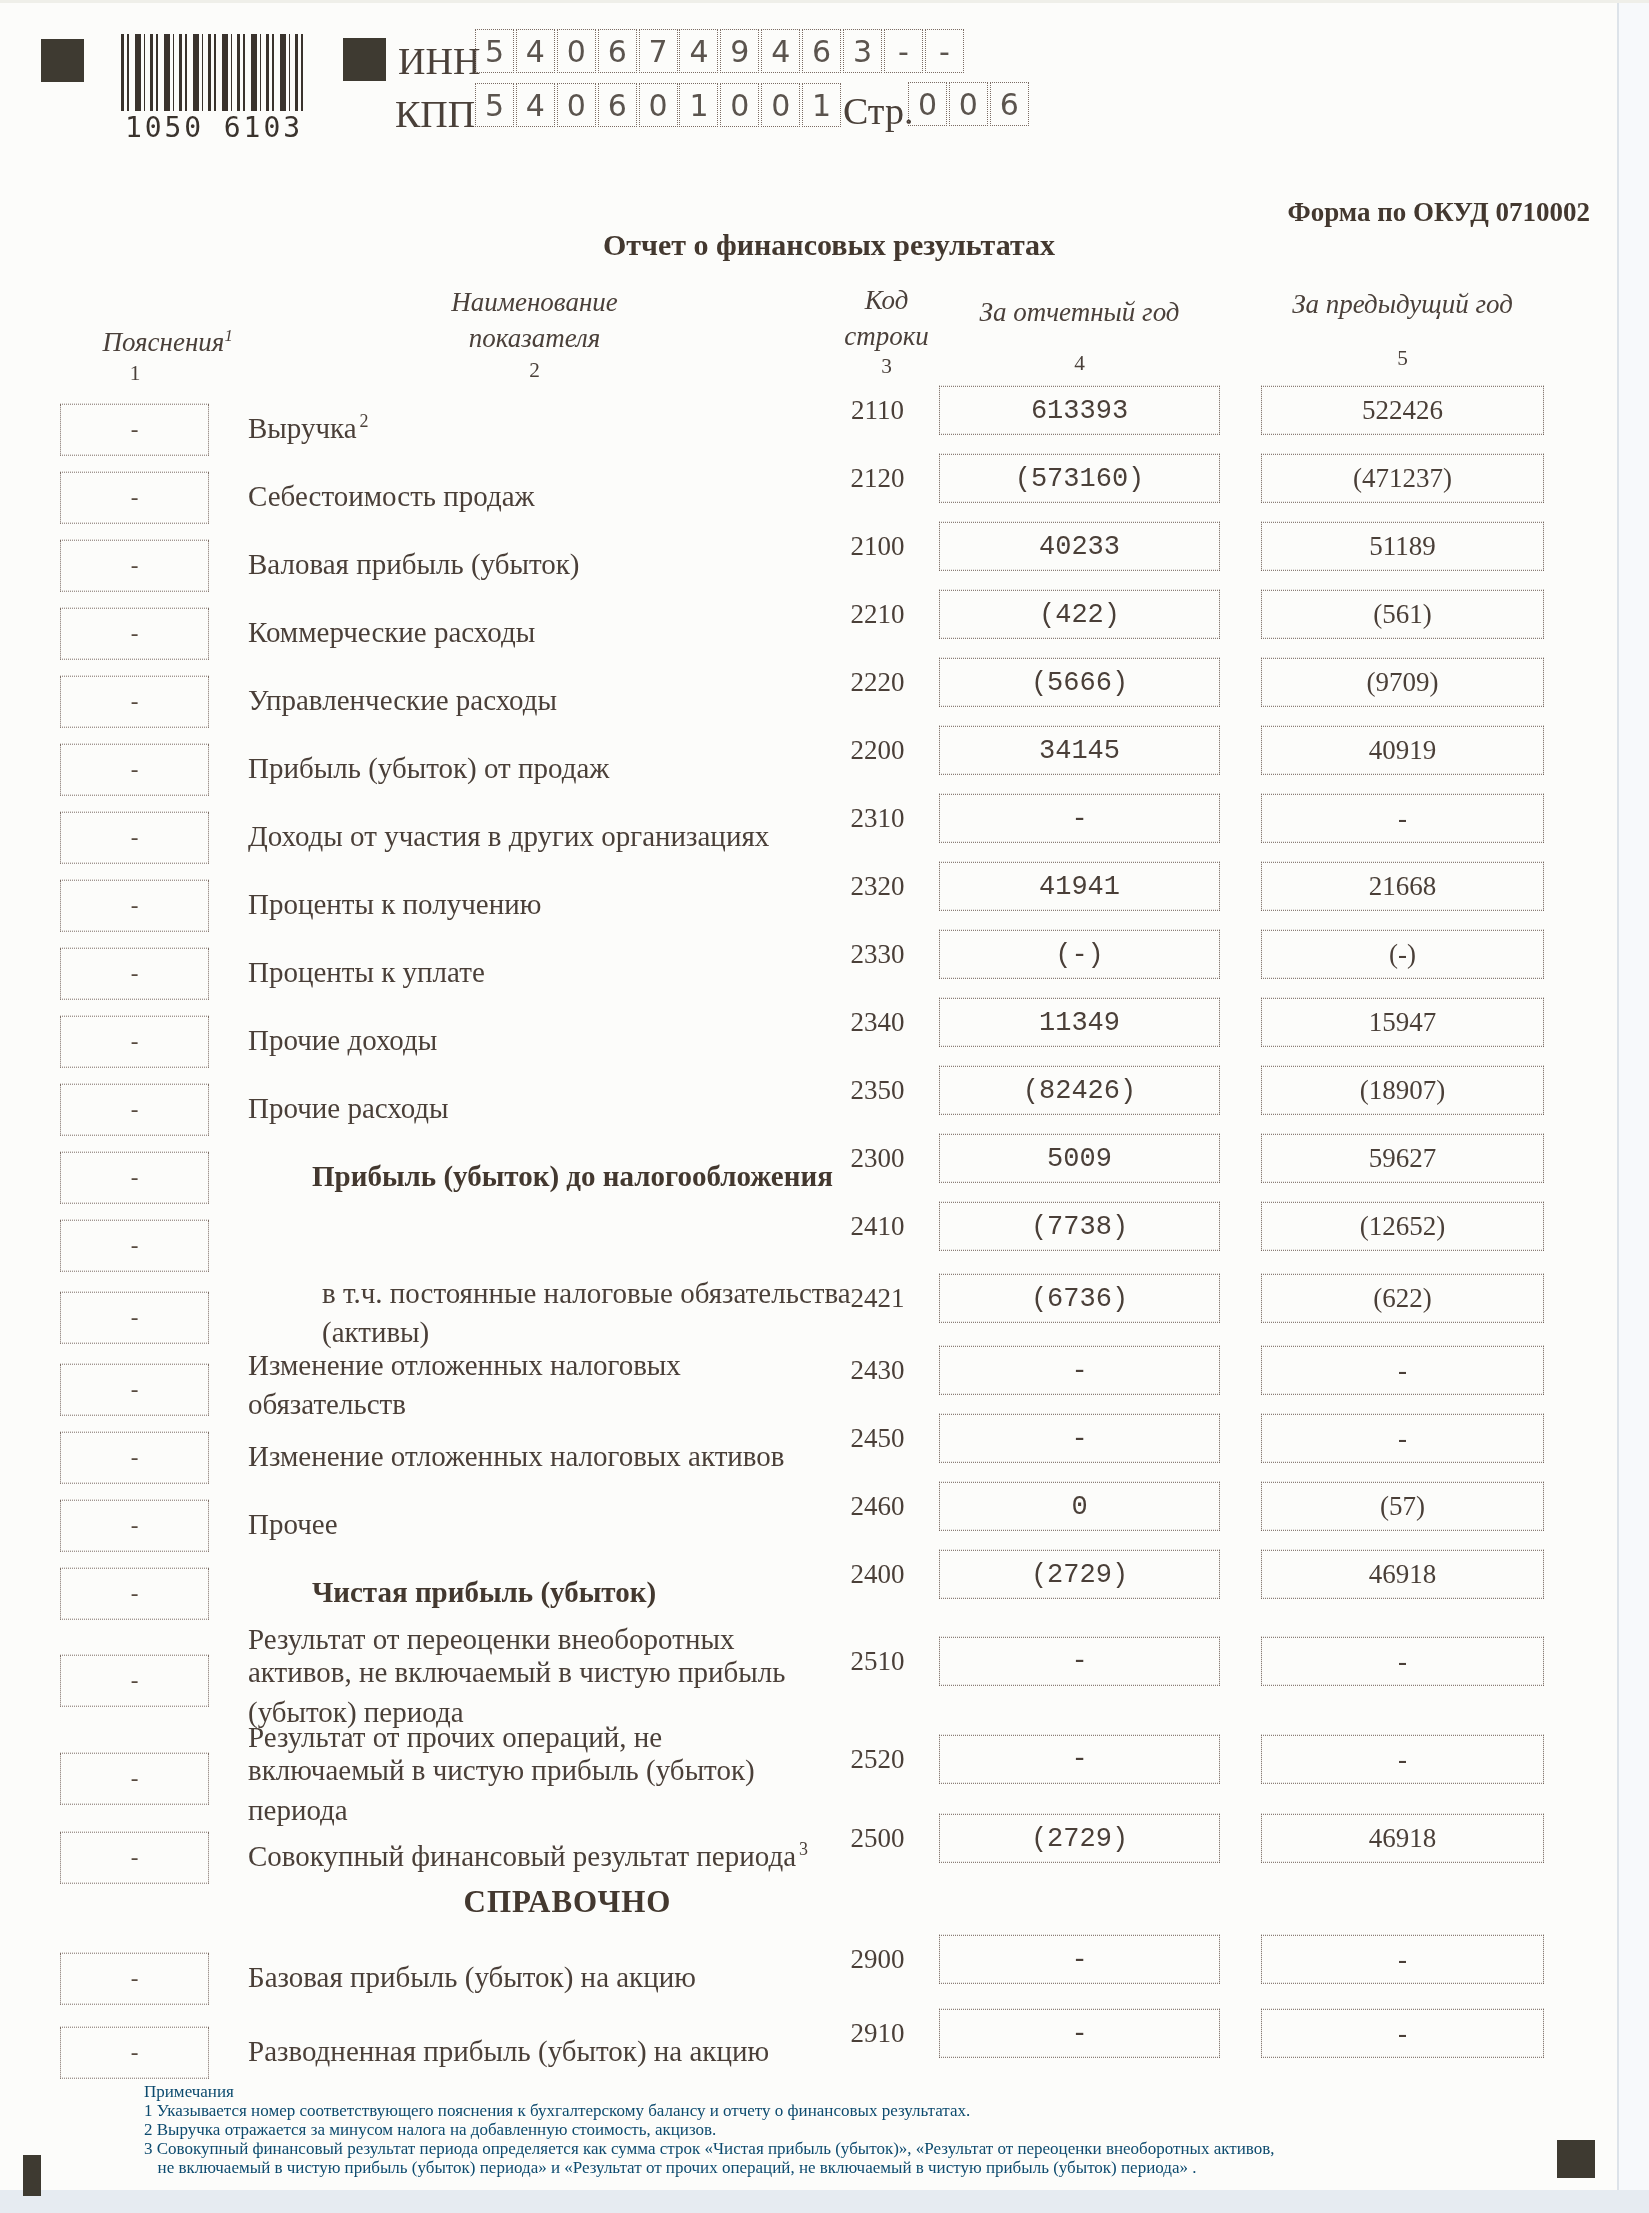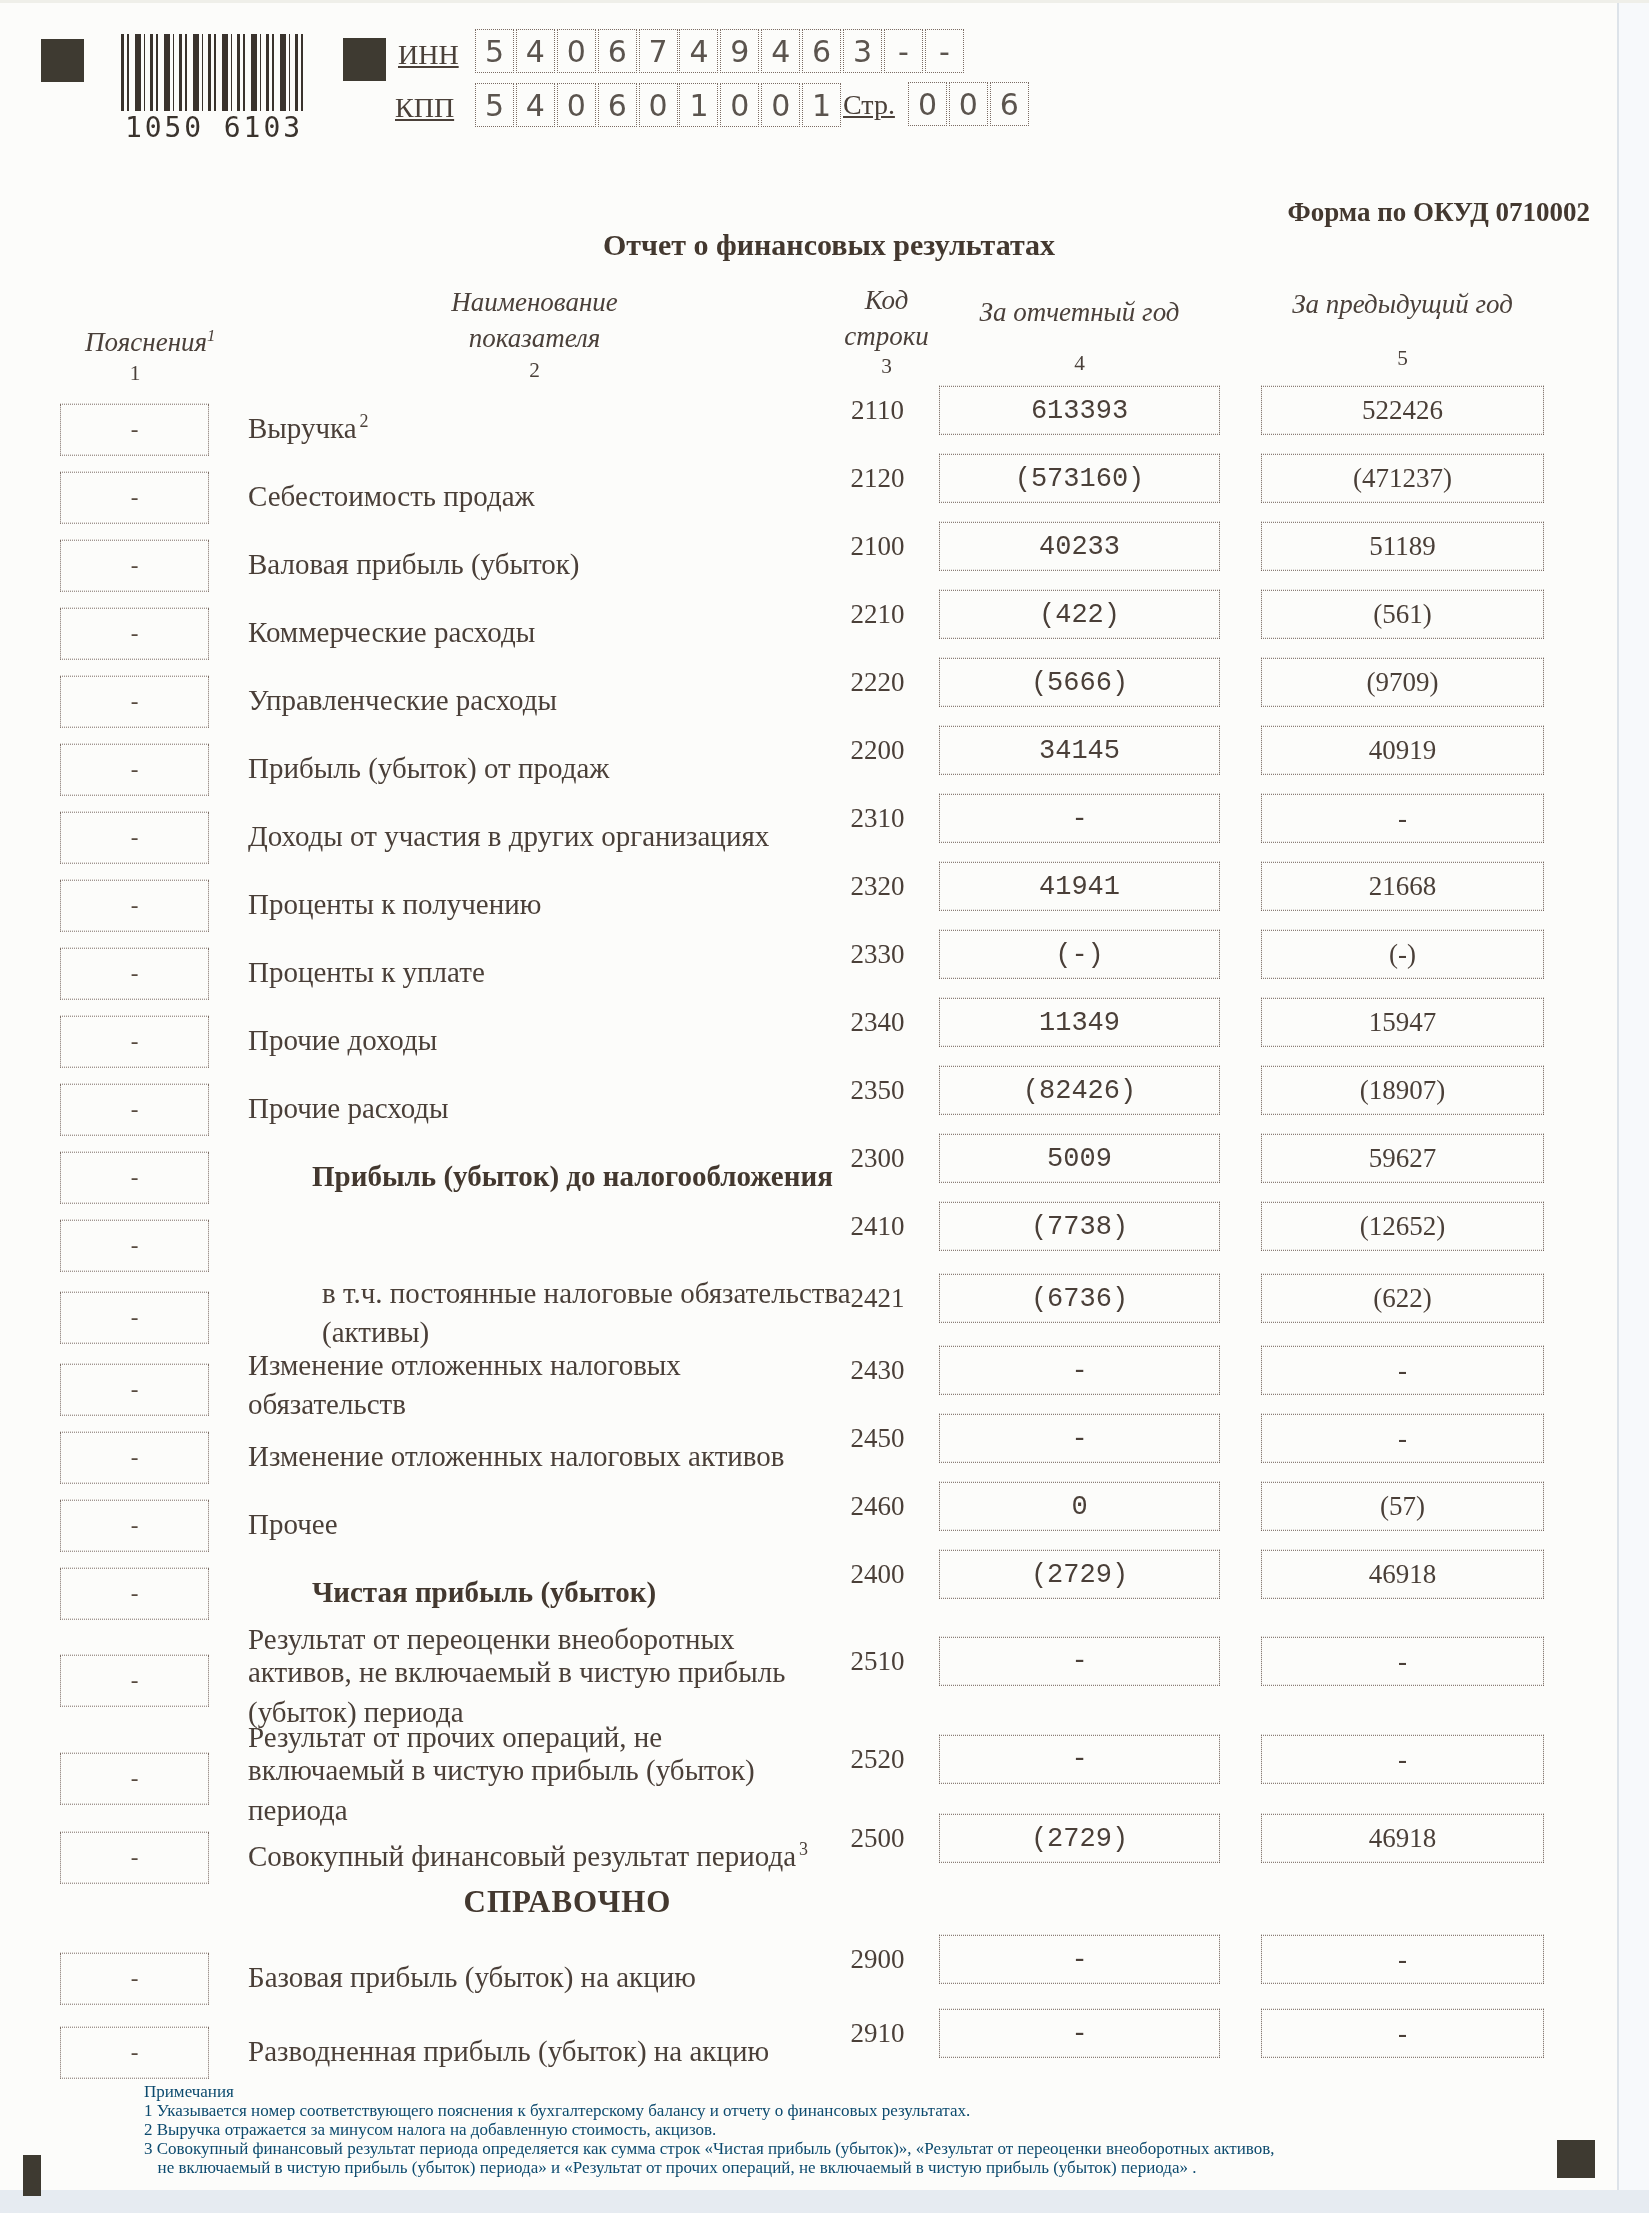--- a/index.html
+++ b/index.html
@@ -30,40 +30,40 @@
     background:
       repeating-linear-gradient(90deg,#3a332d 0 2.9px,rgba(0,0,0,0) 2.9px 5.8px,#3a332d 5.8px 7.8px,rgba(0,0,0,0) 7.8px 13.6px,#3a332d 13.6px 20.4px,rgba(0,0,0,0) 20.4px 23px,#3a332d 23px 24px,rgba(0,0,0,0) 24px 29px);
   }
   .barcode .digits{
     margin-top:-7.8px;background:#fcfcfa;position:relative;
     font-family:"DejaVu Sans Mono",monospace;font-size:28px;color:#3a332d;
     text-align:center;letter-spacing:2.9px;white-space:pre;
   }
 
   
-  .id-label{position:absolute;font-size:28px;color:#4a4039;text-decoration:underline;}
+  .id-label{position:absolute;font-size:38px;color:#4a4039;}
   .id-label.inn{left:398px;top:39px;}
   .id-label.kpp{left:395px;top:92px;}
   .id-label.str{left:843px;top:89px;}
   .cells{position:absolute;display:flex;gap:1.9px;}
   .cells.inn{left:475px;top:29px;}
   .cells.kpp{left:475px;top:83px;}
   .cells.str{left:908px;top:82px;}
   .cell{
     width:37px;height:42px;border:1.9px dotted #7b6c64;
     display:flex;align-items:center;justify-content:center;
     font-family:"DejaVu Sans",sans-serif;font-size:30px;color:#5b544e;
   }
 
   .form-code{position:absolute;right:60px;top:197px;font-size:27px;font-weight:bold;color:#43382f;}
   .doc-title{position:absolute;left:4px;width:1650px;top:228px;text-align:center;font-size:30px;font-weight:bold;color:#43382f;}
 
   
   .col-head{position:absolute;font-style:italic;font-size:27px;color:#4a403a;text-align:center;line-height:36px;}
-  .col-head.explan{left:60px;width:165px;top:318px;text-align:center;padding-left:7.8px;}
+  .col-head.explan{left:60px;width:165px;top:318px;text-align:right;padding-left:7.8px;}
   .col-head.indicator{left:248px;width:573px;top:284px;}
   .col-head.code{left:833px;width:107px;top:282px;}
   .col-head.current{left:939px;width:281px;top:294px;}
   .col-head.previous{left:1261px;width:283px;top:286px;}
   .col-head sup{font-size:0.62em;}
   .col-num{position:absolute;font-size:21.3px;color:#4a403a;text-align:center;}
   .col-num.n1{left:60px;width:150px;top:361px;}
   .col-num.n2{left:248px;width:573px;top:358px;}
   .col-num.n3{left:833px;width:107px;top:354px;}
   .col-num.n4{left:939px;width:281px;top:351px;}

